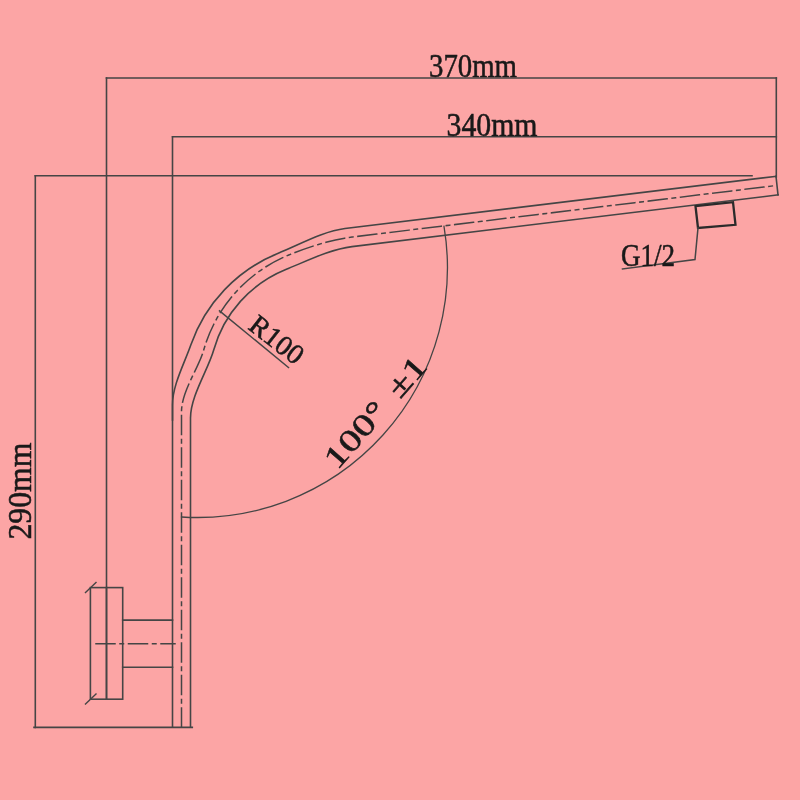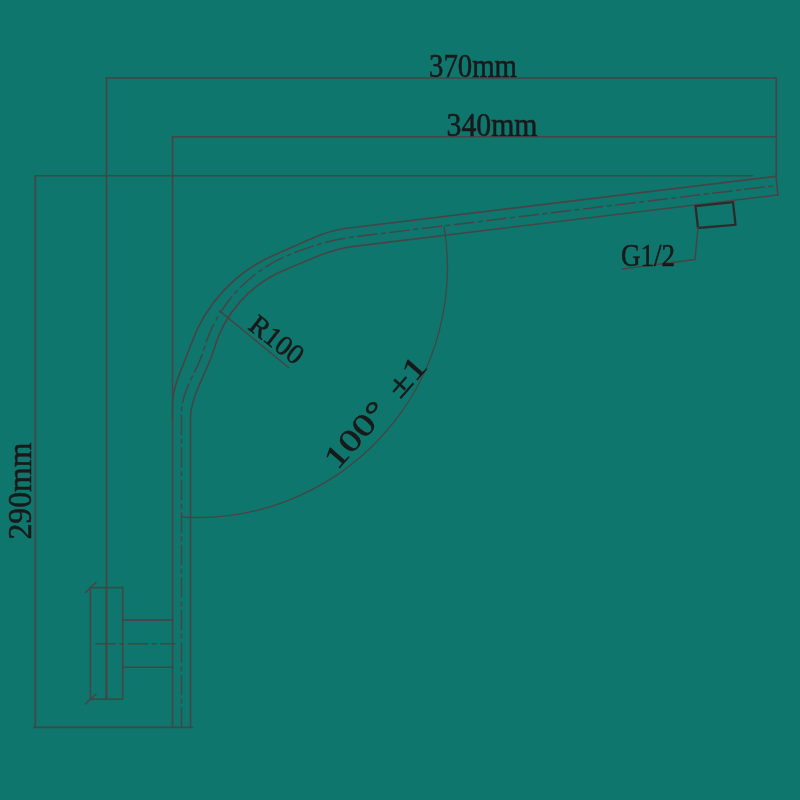--- a/index.html
+++ b/index.html
@@ -1,16 +1,16 @@
 <!DOCTYPE html>
 <html><head>
 <meta charset="utf-8">
 <style>
   html,body{margin:0;padding:0;background:#ffffff;}
-  #canvas{width:800px;height:800px;position:relative;background:#0f766e;}
+  #canvas{width:800px;height:800px;position:relative;background:#fca5a5;}
   svg{position:absolute;top:0;left:0;filter:blur(0.33px);}
   text{font-family:"Liberation Serif", serif; fill:#191919; stroke:#191919; stroke-width:0.55;}
 </style>
 </head>
 <body>
 
 <div id="canvas">
 <svg width="800" height="800" viewBox="0 0 800 800">
   <g fill="none" stroke="#454545" stroke-width="1.6" stroke-linecap="square">
 

